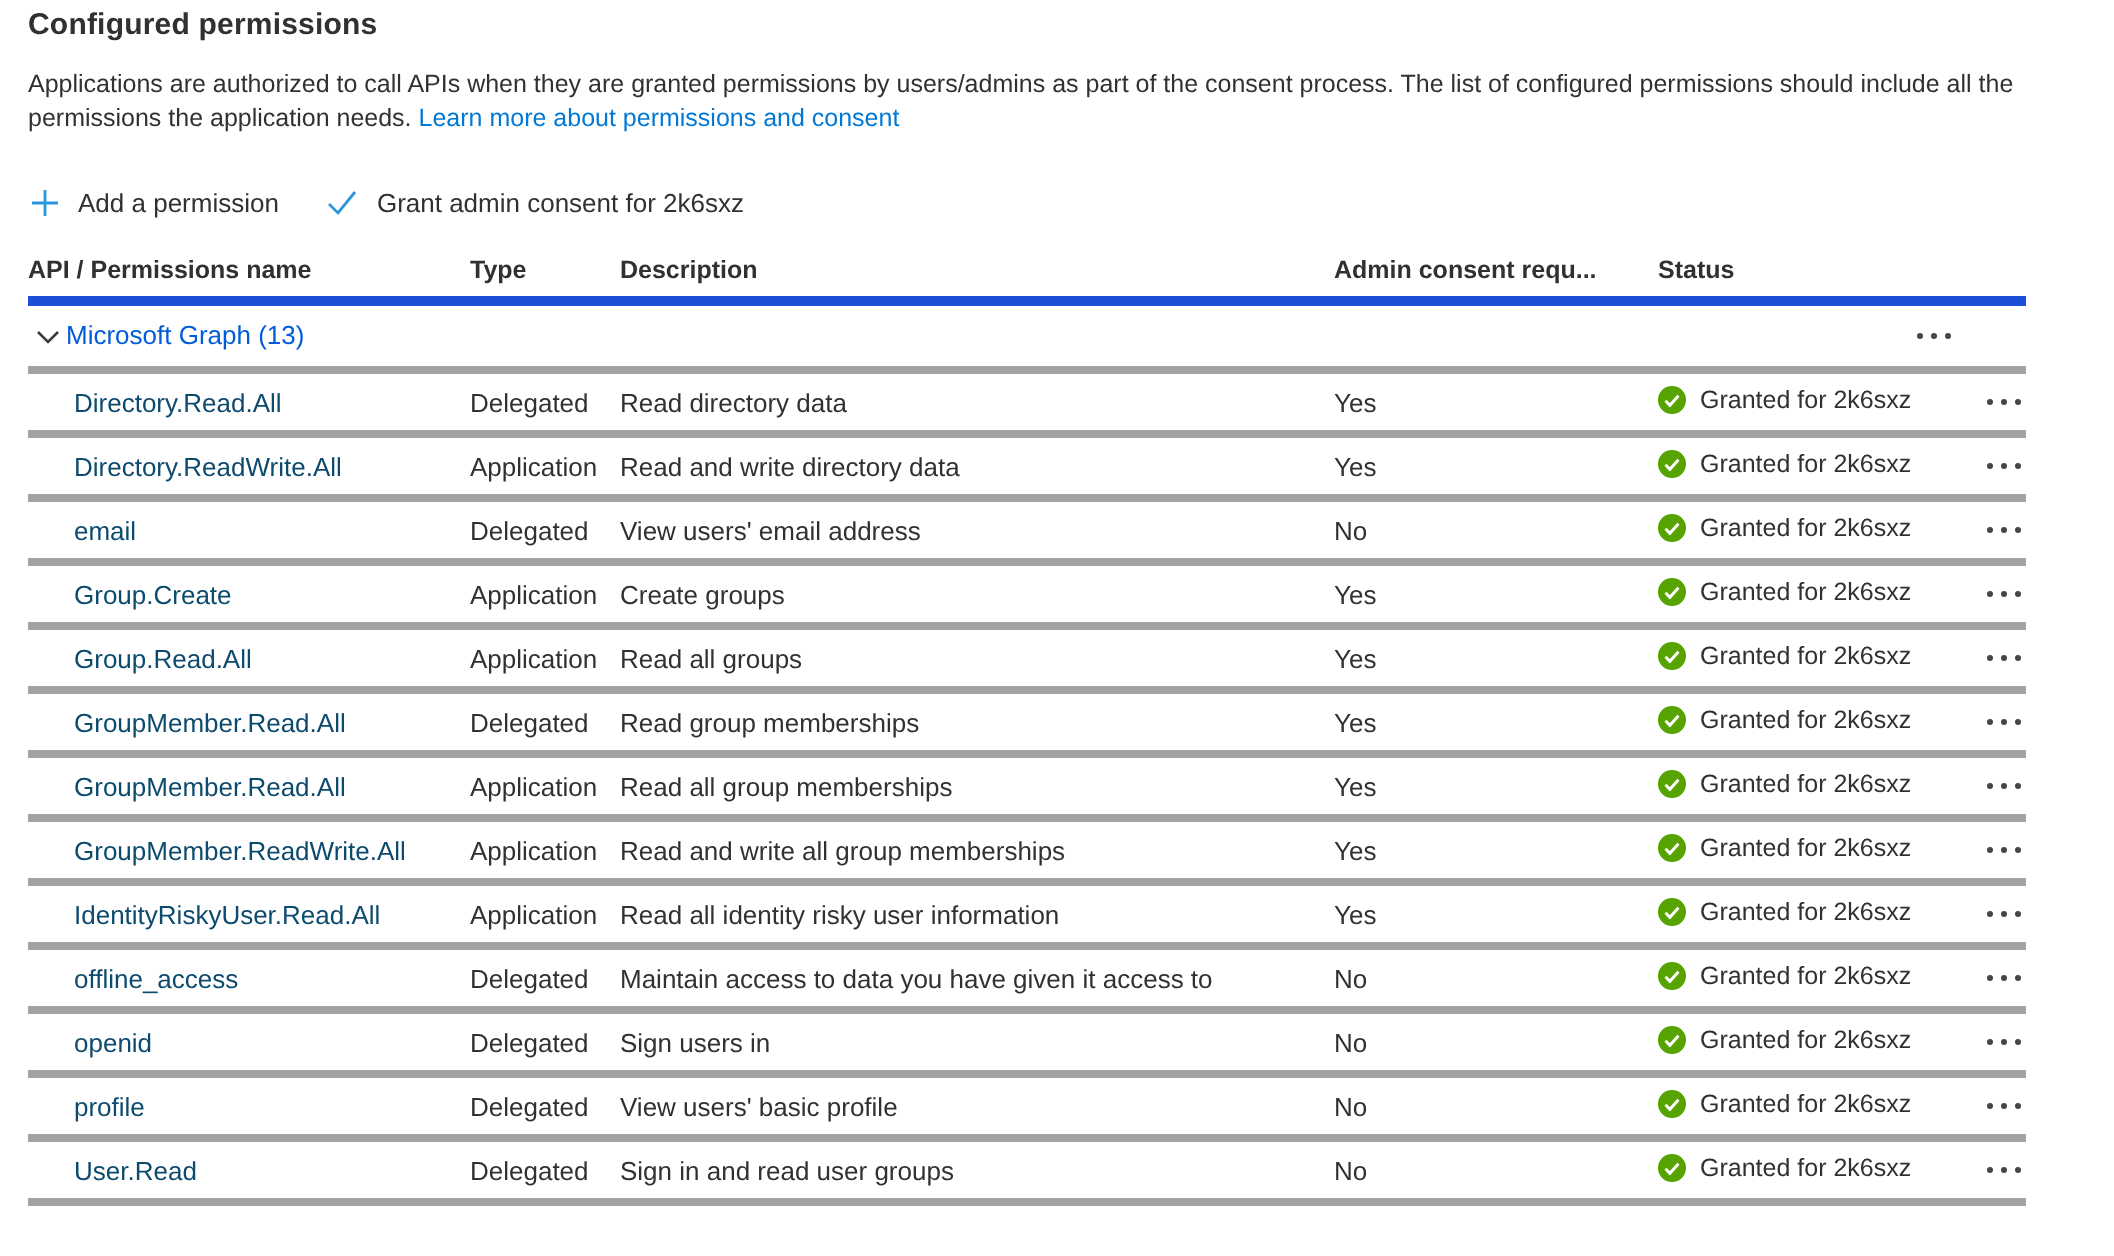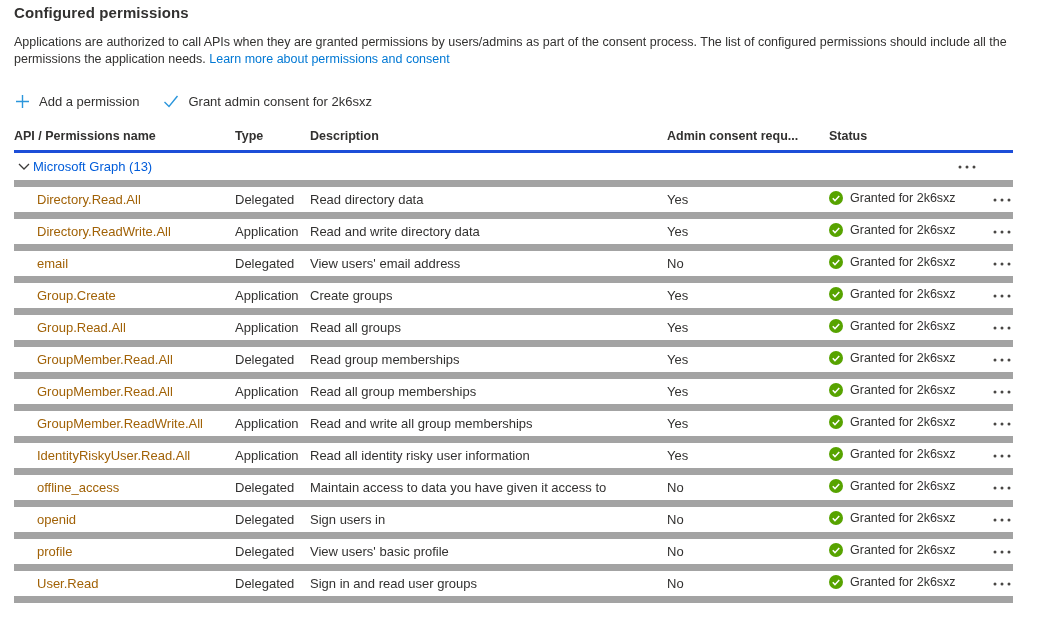--- a/index.html
+++ b/index.html
@@ -51,23 +51,23 @@
     margin-right: 14px;
     cursor: pointer;
   }
   .toolbar-btn .ticon { display: inline-flex; width: 16px; height: 16px; align-items: center; justify-content: center; }
 
   
   .tbl { margin-top: 4px; width: 999px; font-size: 13px; }
   .trow {
     display: flex;
     align-items: center;
-    border-bottom: 7px solid #a3a3a3;
-  }
-  .thead { height: 31px; border-bottom: 3px solid #1d4ed8; }
+    border-bottom: 4px solid #a3a3a3;
+  }
+  .thead { height: 31px; border-bottom: 5px solid #1d4ed8; }
   .thead .cell { font-weight: 600; font-size: 12.5px; color: #323130; }
 
   .cell { flex: 0 0 auto; white-space: nowrap; overflow: hidden; text-overflow: ellipsis; }
   .c-name   { width: 221px; }
   .c-type   { width: 75px; }
   .c-desc   { width: 357px; }
   .c-admin  { width: 155px; }
   .c-status { width: 163px; padding-left: 7px; }
   .c-more   { width: 28px; display: flex; justify-content: flex-end; }
 
@@ -79,21 +79,21 @@
     margin-left: 4px;
     color: #015cda;
     text-decoration: none;
     cursor: pointer;
   }
   .group-link .chev { display: inline-flex; margin-top: 2px; }
 
   .perm-row { height: 32px; }
   .perm-link {
     margin-left: 23px;
-    color: #a16207;
+    color: #0c4a6e;
     text-decoration: none;
     cursor: pointer;
   }
 
   .status-wrap { display: inline-flex; align-items: center; gap: 7px; padding-left: 0; }
   .status-wrap .gicon { display: inline-flex; width: 14px; height: 14px; }
   .status-text { font-size: 12.5px; color: #323130; }
 
   .more-btn {
     background: none; border: none; cursor: pointer;

